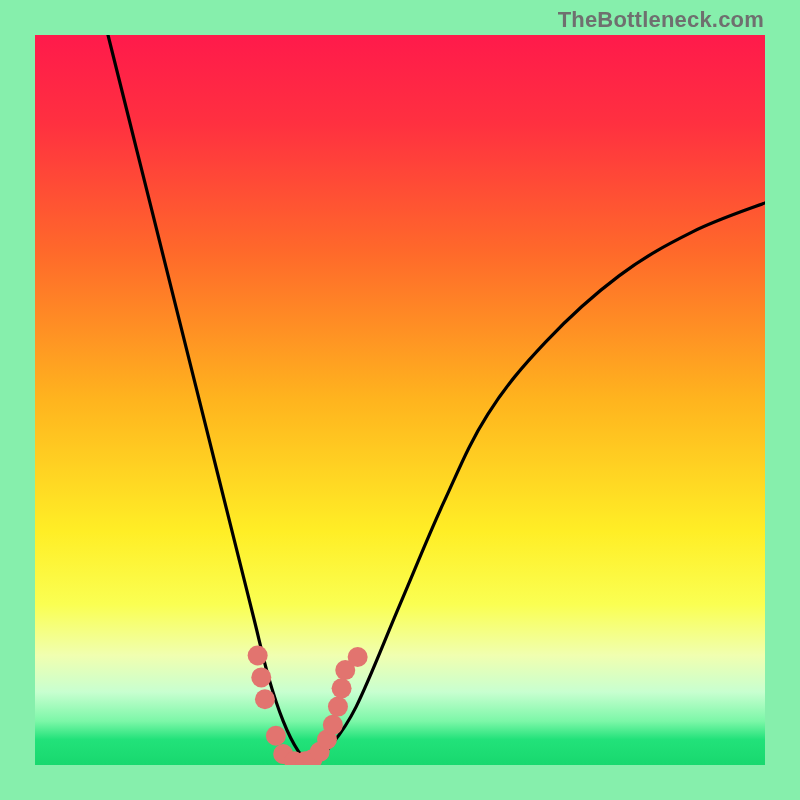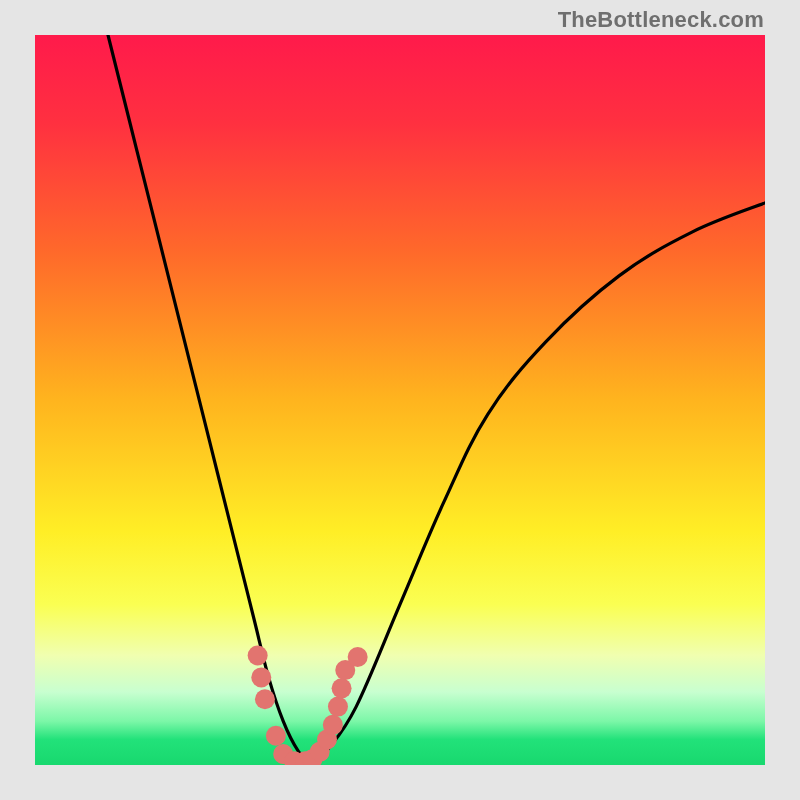--- a/index.html
+++ b/index.html
@@ -1,21 +1,21 @@
 <!DOCTYPE html>
 <html><head>
 <meta charset="utf-8">
 <style>
   * { margin: 0; padding: 0; box-sizing: border-box; }
   html, body { width: 800px; height: 800px; overflow: hidden; background: #000; }
   .frame {
     position: relative;
     width: 800px;
     height: 800px;
-    background: #e5e5e5;
+    background: #86efac;
   }
   .plot-area {
     position: absolute;
     left: 35px;
     top: 35px;
     width: 730px;
     height: 730px;
     overflow: hidden;
   }
   .gradient-bg {

